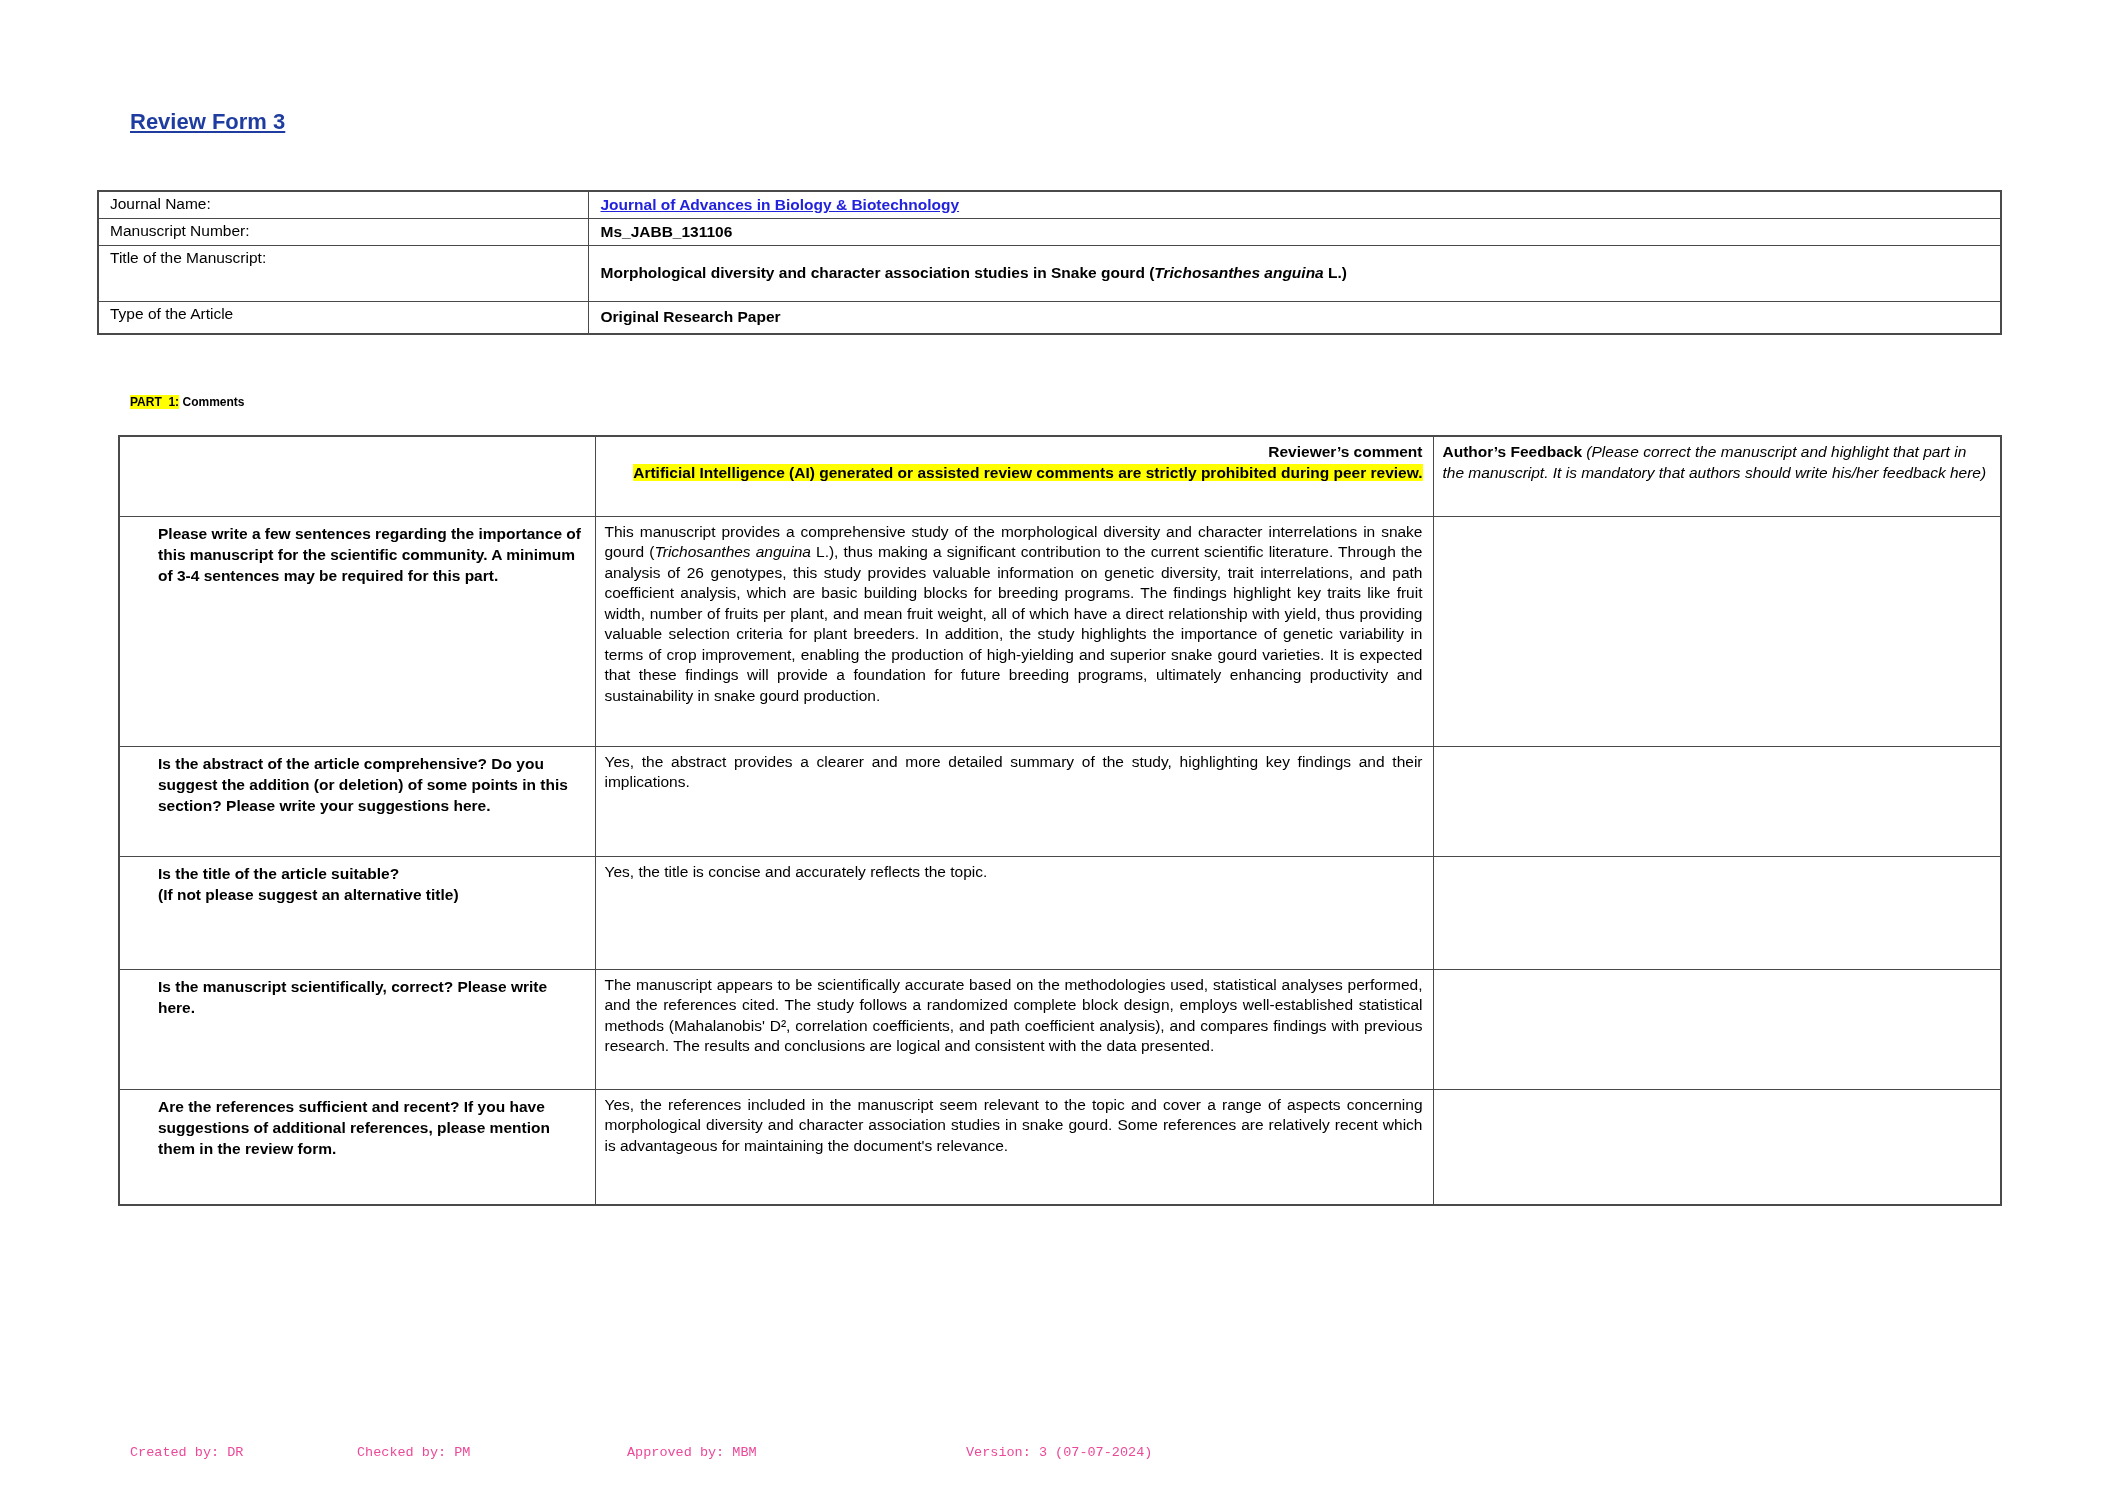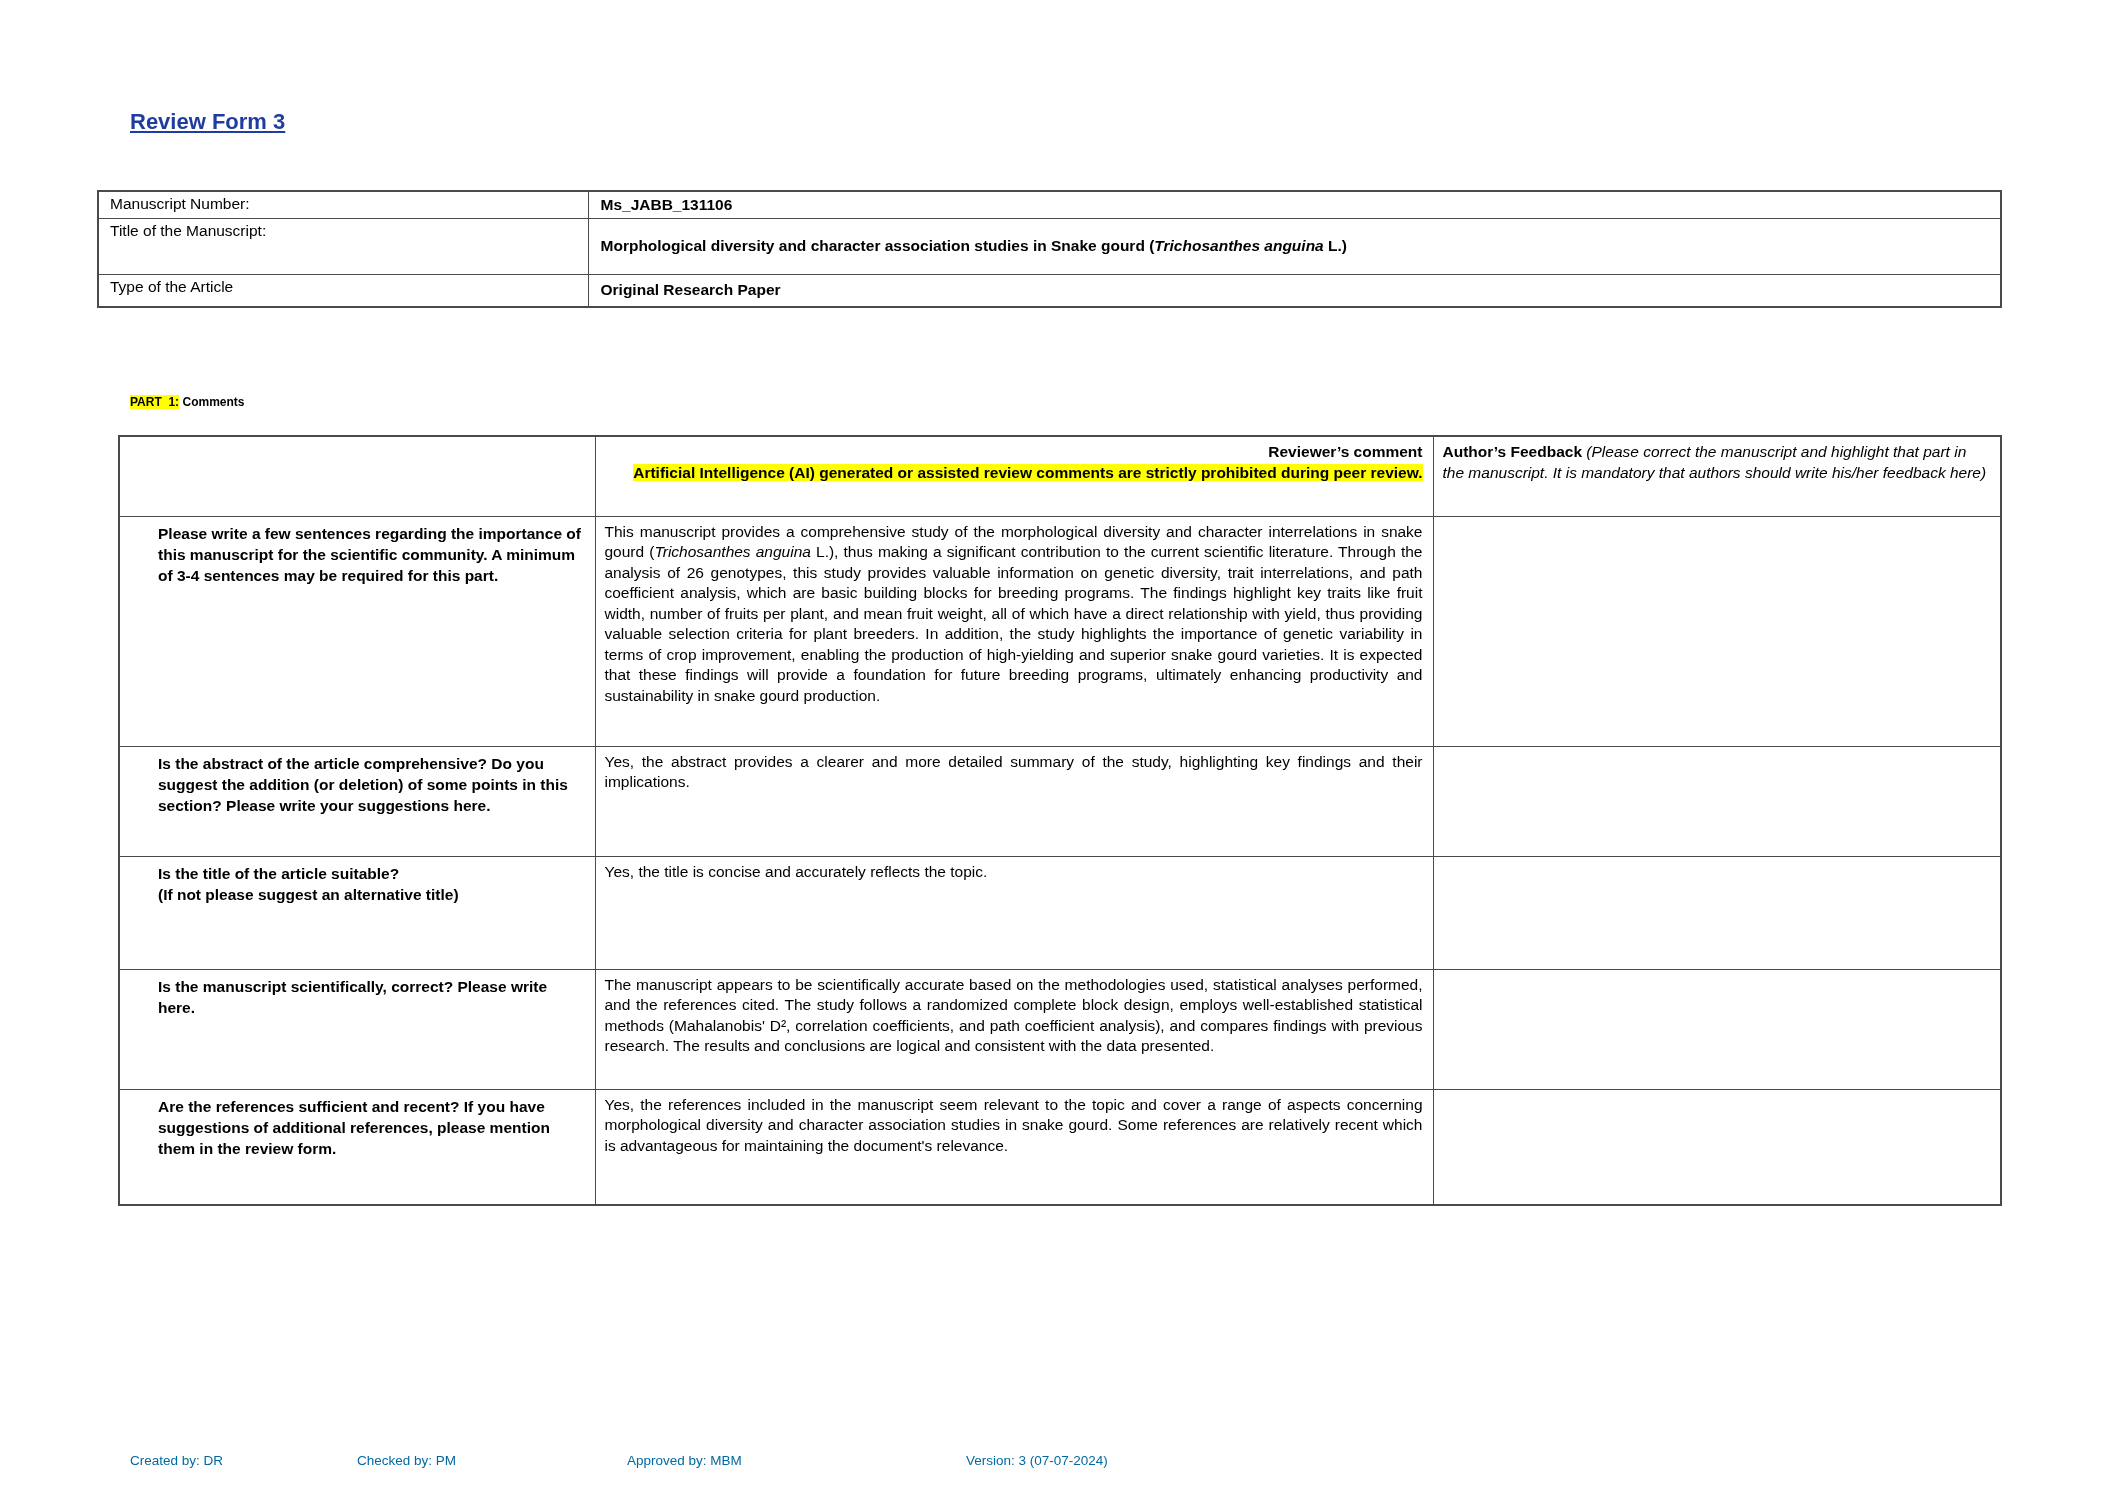--- a/index.html
+++ b/index.html
@@ -93,41 +93,44 @@
   .comments-table tr.hdr td.ccell {
     font-weight: bold;
     text-align: right;
     margin-top: 12px;
   }
   .bold { font-weight: bold; }
   .italic { font-style: italic; font-weight: normal; }
   .footer-item {
     position: absolute;
     top: 1445px;
-    font-family: Liberation Sans, sans-serif;
+    font-family: Liberation Mono, monospace;
     font-size: 13.5px;
-    color: #0369a1;
-    margin-top: 8px;
+    color: #ec4899;
   }
   .f-created  { left: 130px; }
   .f-checked  { left: 357px; }
   .f-approved { left: 627px; }
   .f-version  { left: 966px; }
 </style>
 </head>
 <body>
 
 <h1 class="doc-title">Review Form 3</h1>
 
 <table class="info-table">
   <colgroup>
       <col style="width:490px">
       <col style="width:1413px">
     </colgroup>
   <tbody>
+      <tr style="height:27px">
+    <td class="lbl">Journal Name:</td>
+    <td class="val"><a class="journal-link">Journal of Advances in Biology &amp; Biotechnology</a></td>
+  </tr>
   <tr style="height:27px">
     <td class="lbl">Manuscript Number:</td>
     <td class="val">Ms_JABB_131106</td>
   </tr>
   <tr style="height:56px">
     <td class="lbl">Title of the Manuscript:</td>
     <td class="val"><span>Morphological diversity and character association studies in Snake gourd (</span><span style="font-style: italic;">Trichosanthes anguina</span><span> L.)</span></td>
   </tr>
   <tr style="height:33px">
     <td class="lbl">Type of the Article</td>

